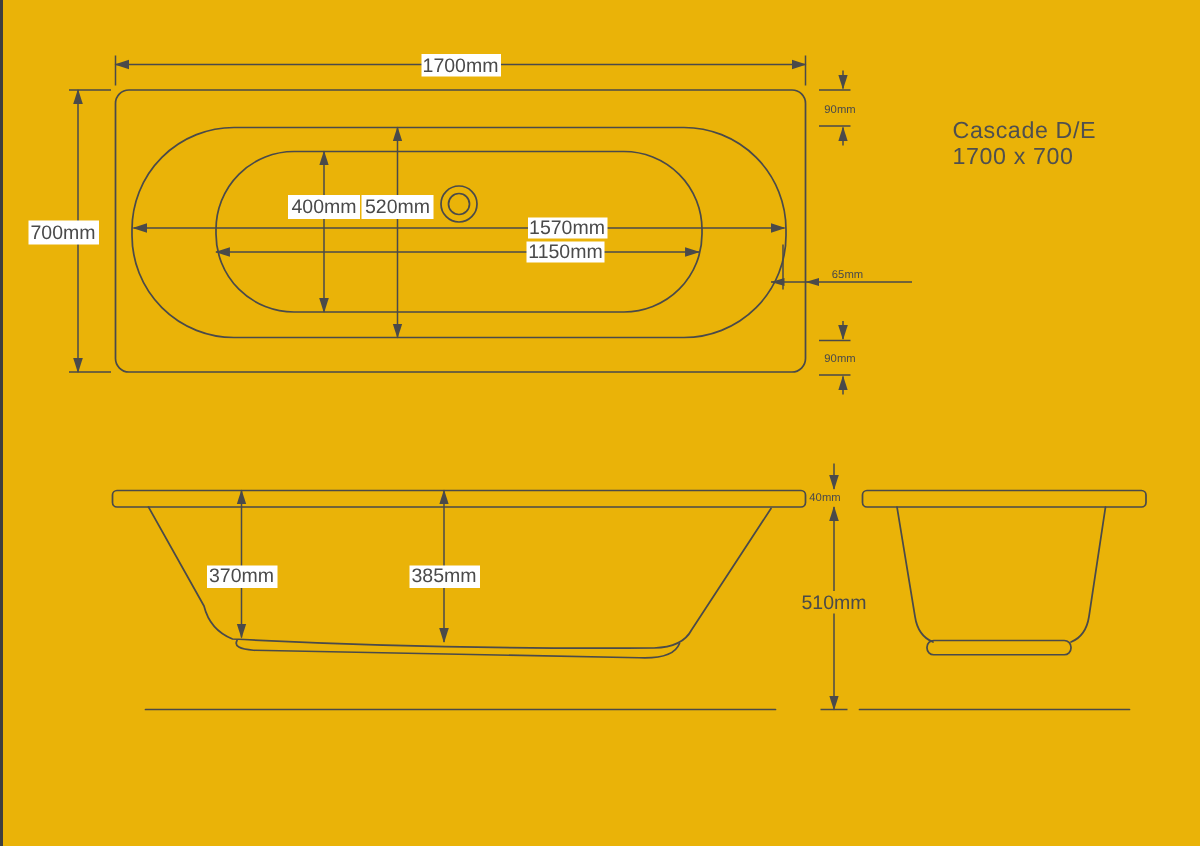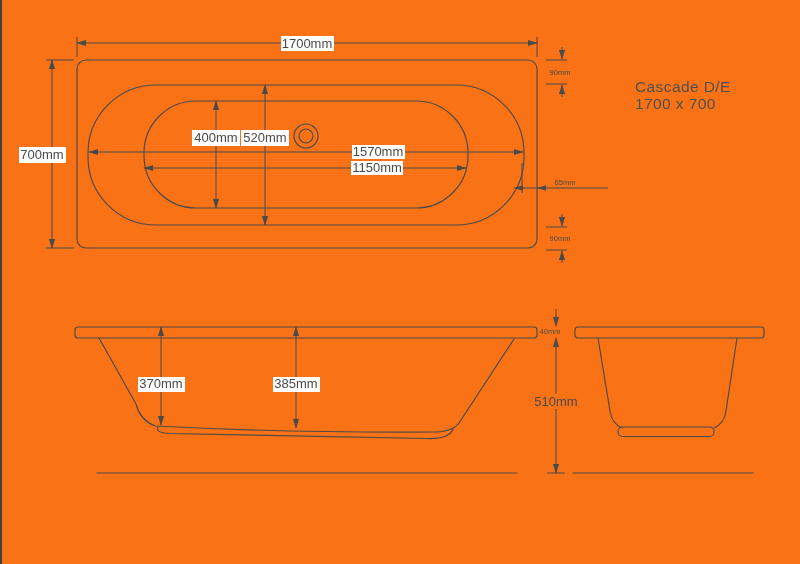--- a/index.html
+++ b/index.html
@@ -1,16 +1,16 @@
 <!DOCTYPE html>
 <html><head>
 <meta charset="utf-8">
 <style>
   html,body{margin:0;padding:0;background:#ffffff;}
-  .stage{position:relative;width:800px;height:564px;background:#f97316;overflow:hidden;}
+  .stage{position:relative;width:800px;height:564px;background:#eab308;overflow:hidden;}
   svg{position:absolute;left:0;top:0;}
   .ln{fill:none;stroke:#4a4a4a;stroke-width:1.15;stroke-linejoin:round;stroke-linecap:round;}
   .dim{fill:none;stroke:#4a4a4a;stroke-width:1;}
   .bg{fill:#ffffff;stroke:none;}
   .ah{fill:#4a4a4a;stroke:none;}
   text{font-family:"Liberation Sans",sans-serif;fill:#4a4a4a;}
   .lbl{font-size:13px;}
   .sm{font-size:7.5px;}
   .ttl{font-size:15.5px;fill:#4f4f4f;letter-spacing:0.4px;}
 </style>

